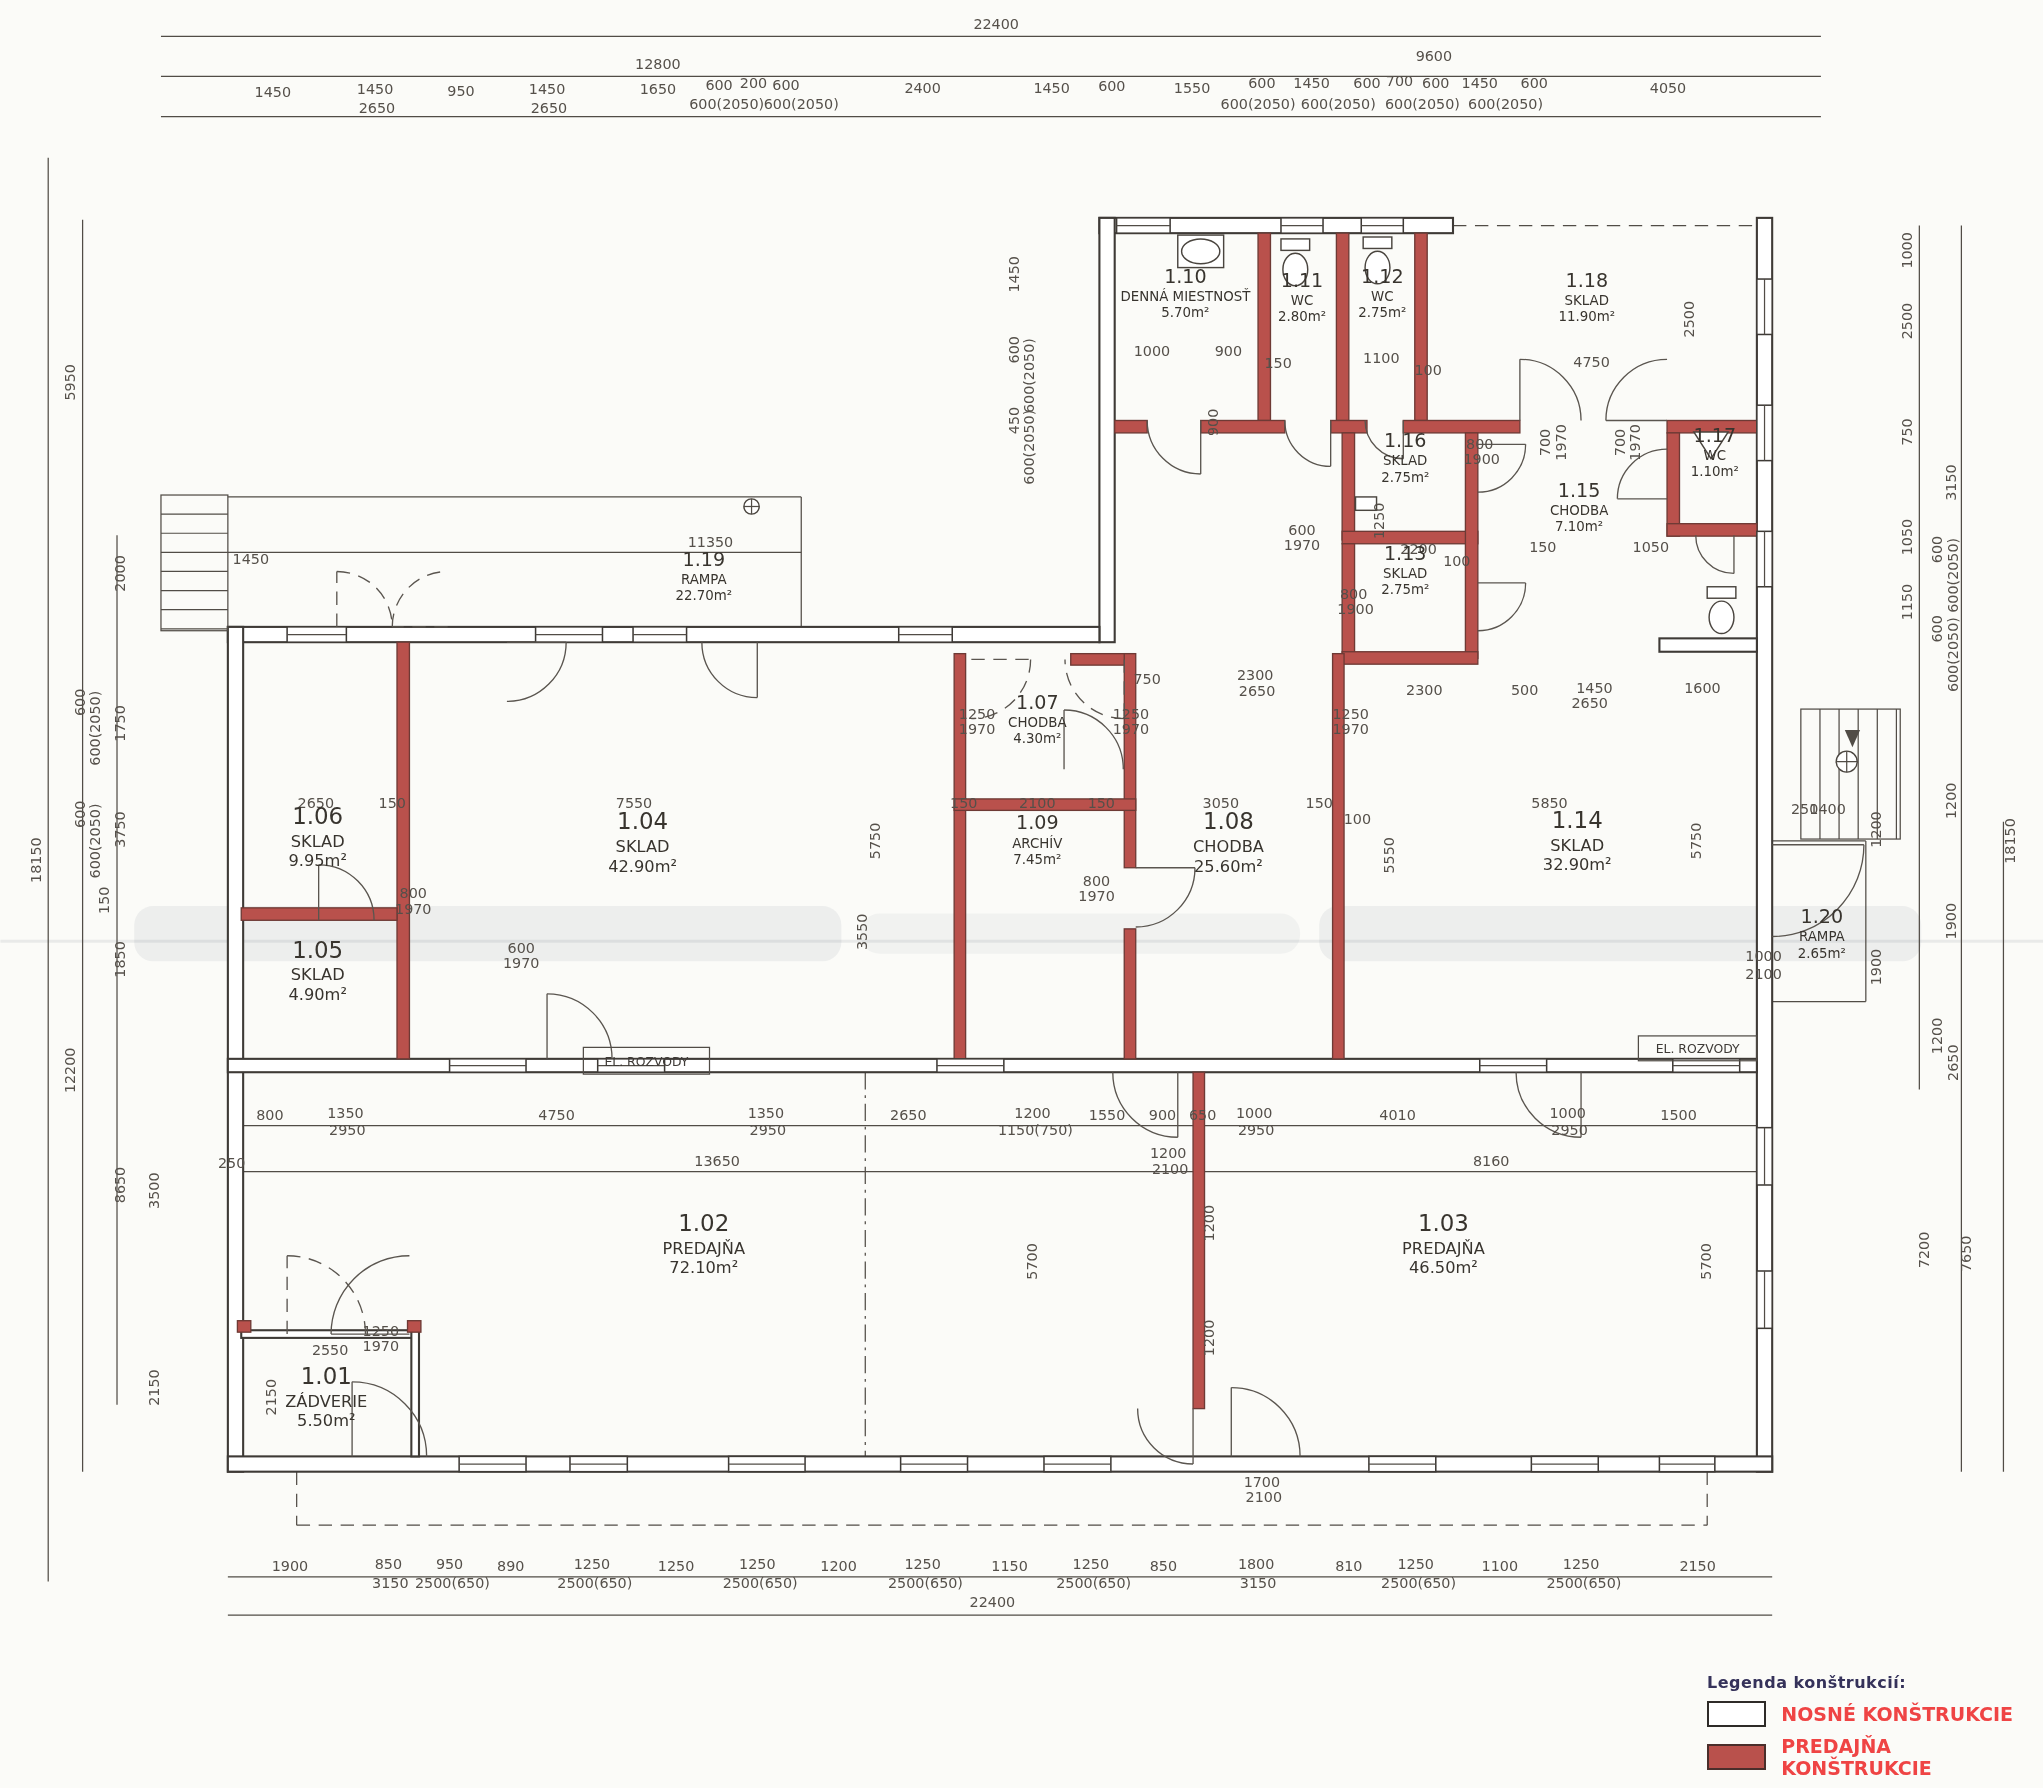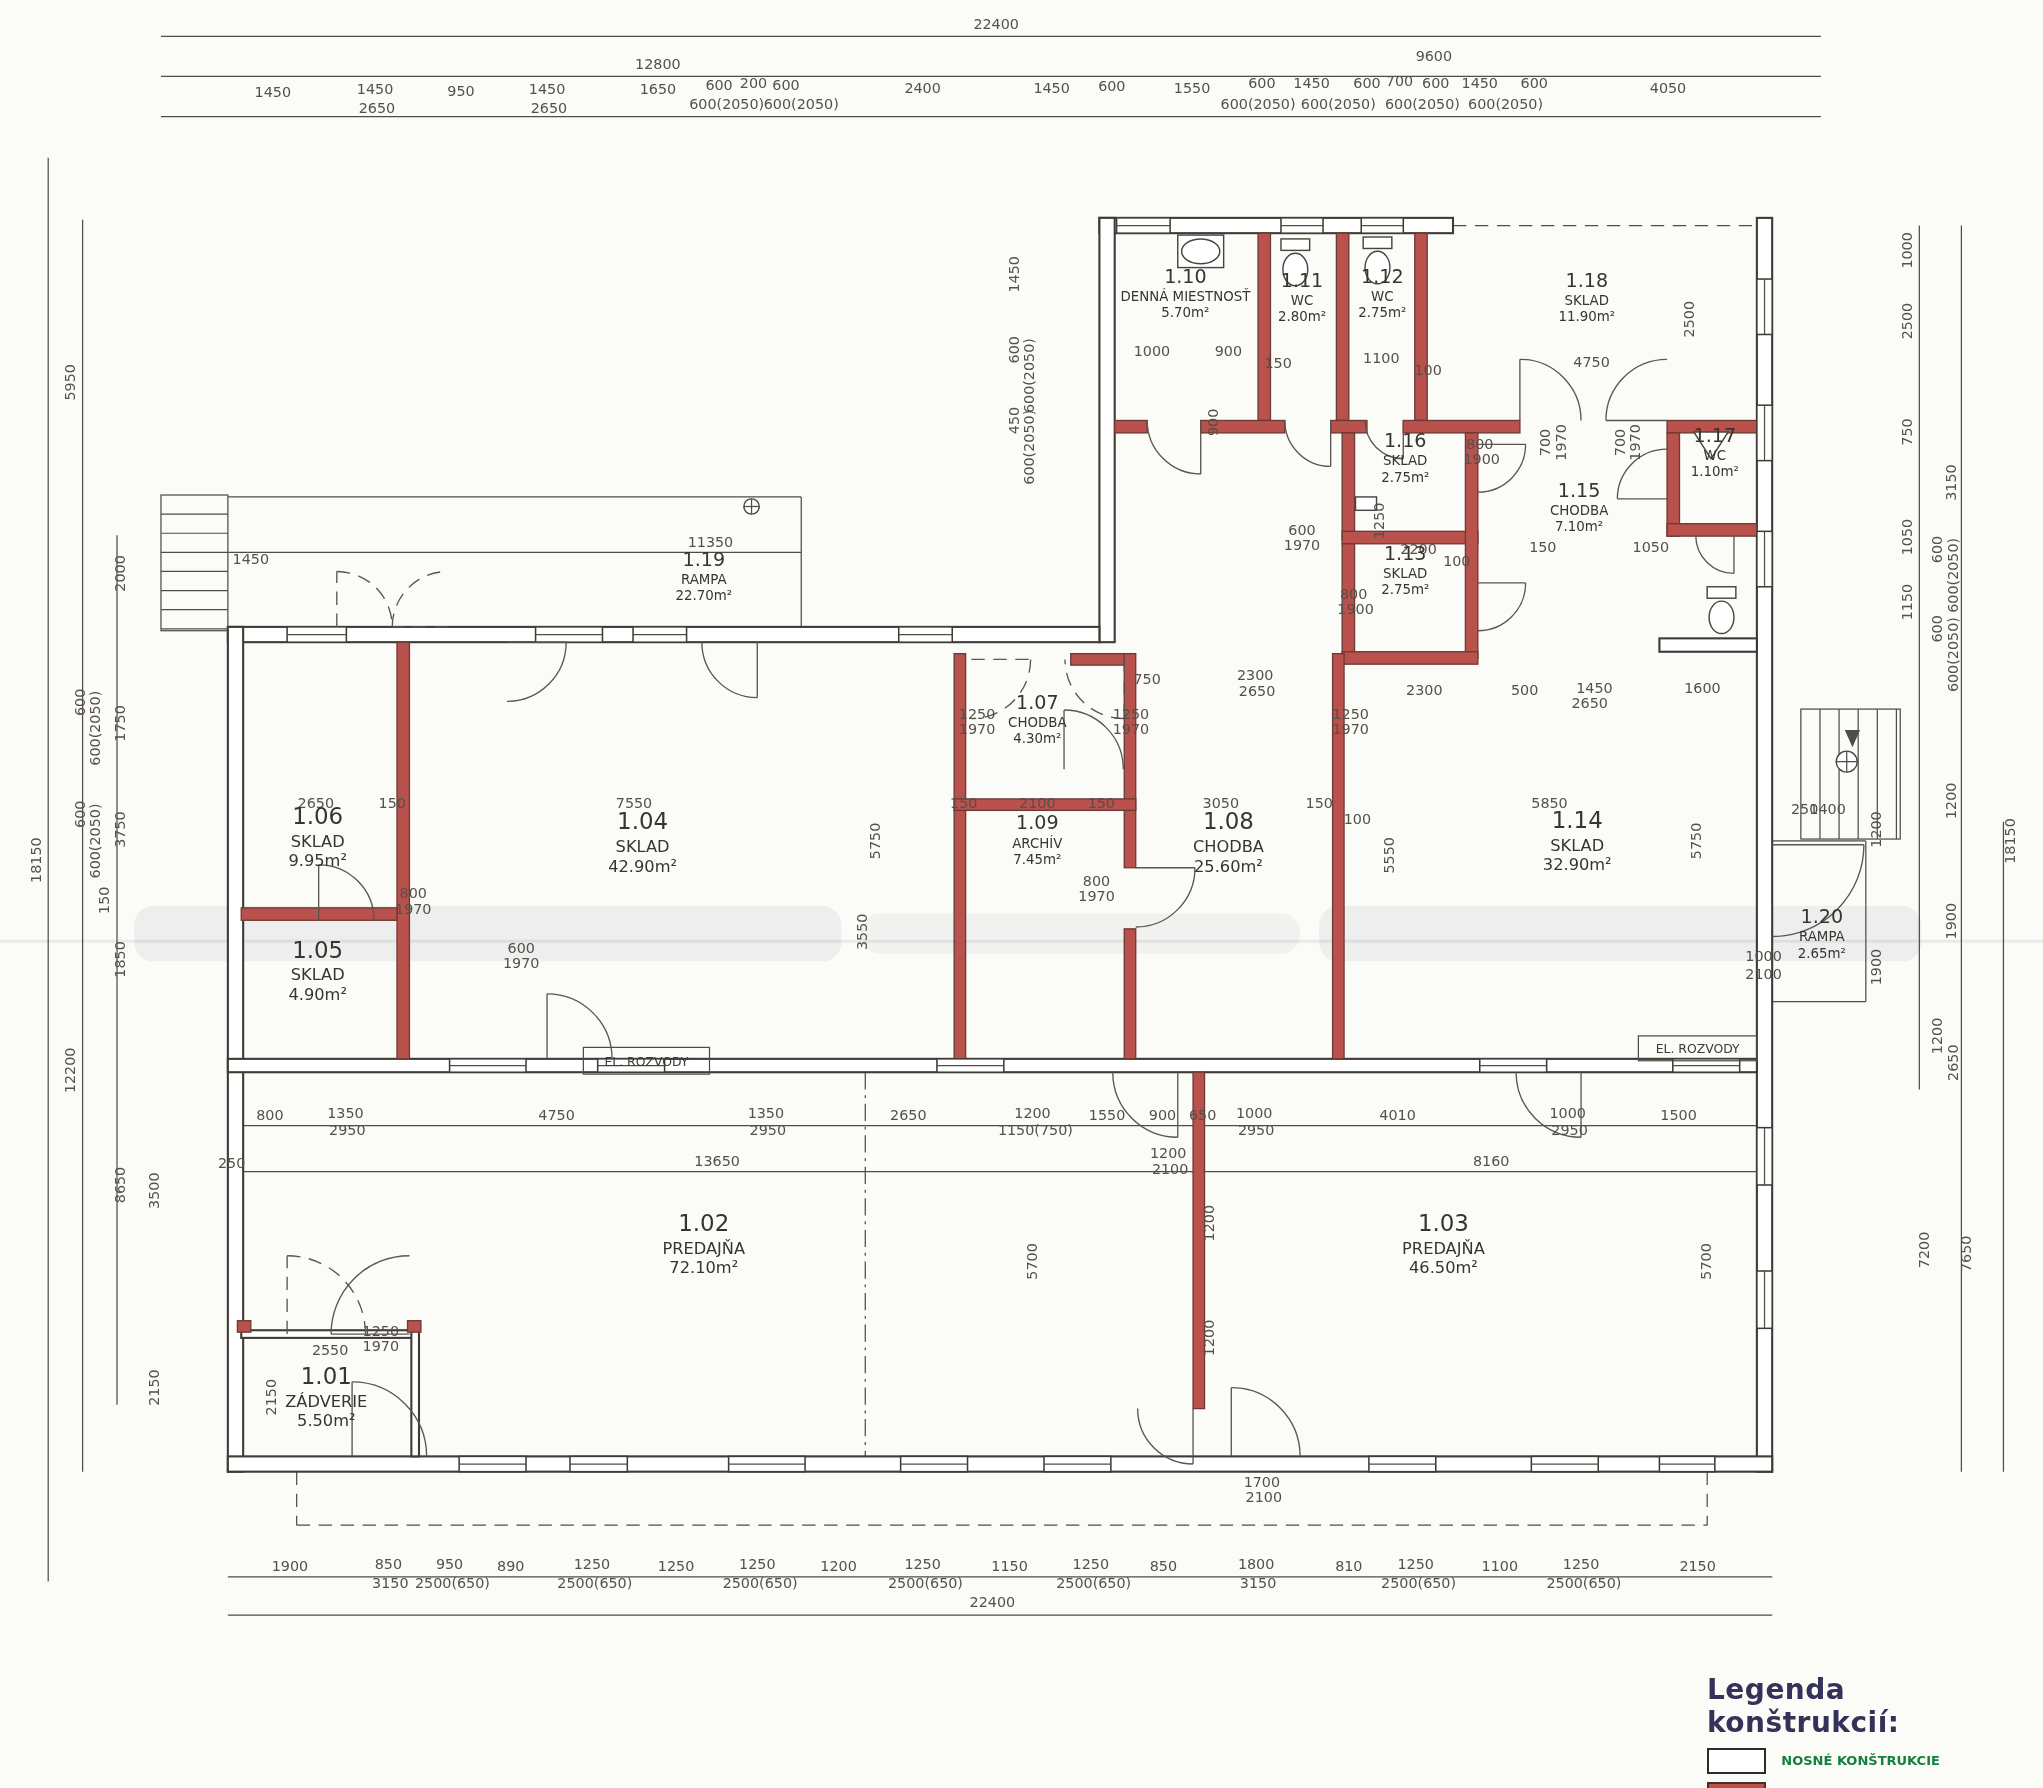--- a/index.html
+++ b/index.html
@@ -10,26 +10,26 @@
   .rwall{fill:#b9514c;stroke:#6e3a35;stroke-width:1.4;}
   .win{fill:#ffffff;stroke:#3e3a36;stroke-width:1.6;}
   .thin{stroke:#514c46;stroke-width:1.3;fill:none;}
   .dash{stroke-dasharray:14 9;}
   .dashdot{stroke-dasharray:18 6 3 6;}
   .door{stroke:#5a554f;stroke-width:1.4;fill:none;}
   .fixt{stroke:#4a453f;stroke-width:1.5;fill:#ffffff;}
   .dimt{fill:#55504a;font-size:15px;}
   .artifact{pointer-events:none;}
   #legend{position:absolute;left:1707px;top:1673px;width:329px;color:#333048;}
-  #legend .ltitle{font-size:28px;font-weight:bold;letter-spacing:0.5px;color:#35325a;}
+  #legend .ltitle{font-size:16px;font-weight:bold;letter-spacing:0.5px;color:#35325a;}
   #legend .lrow{display:flex;align-items:center;margin-top:8.6px;}
   #legend .sw{width:55px;height:22px;border:2.9px solid #2e2b28;margin-right:15.3px;flex:0 0 auto;}
   #legend .sw.red{background:#b9514c;border-color:#4a2e2b;}
   #legend .sw.white{background:#ffffff;}
-  #legend .llab{font-size:13px;font-weight:bold;color:#15803d;}
+  #legend .llab{font-size:19px;font-weight:bold;color:#ef4444;}
 </style>
 </head>
 <body>
 
 <div id="page">
   <svg id="plan-svg" width="2044" height="1788" viewBox="0 0 2138 1871">
       <rect x="140" y="948" width="740" height="58" fill="#8d98a8" opacity="0.12" rx="20" class="artifact"></rect>
       <rect x="900" y="956" width="460" height="42" fill="#8d98a8" opacity="0.09" rx="20" class="artifact"></rect>
       <rect x="1380" y="948" width="630" height="58" fill="#8d98a8" opacity="0.12" rx="20" class="artifact"></rect>
       <line x1="0" y1="985" x2="2138" y2="985" stroke="#6b7482" opacity="0.12" stroke-width="3" class="artifact"></line>

